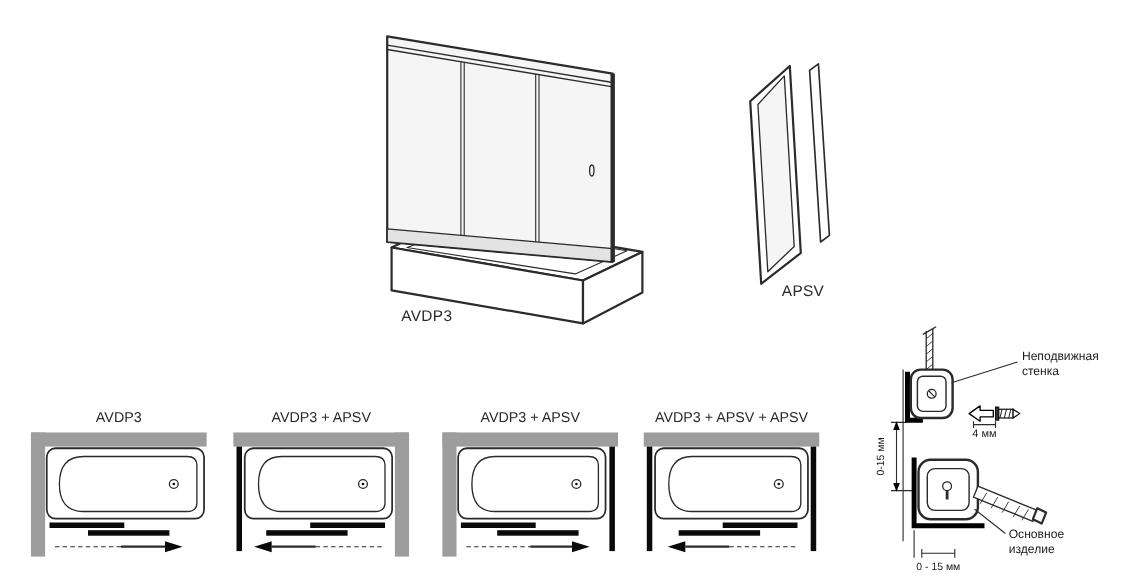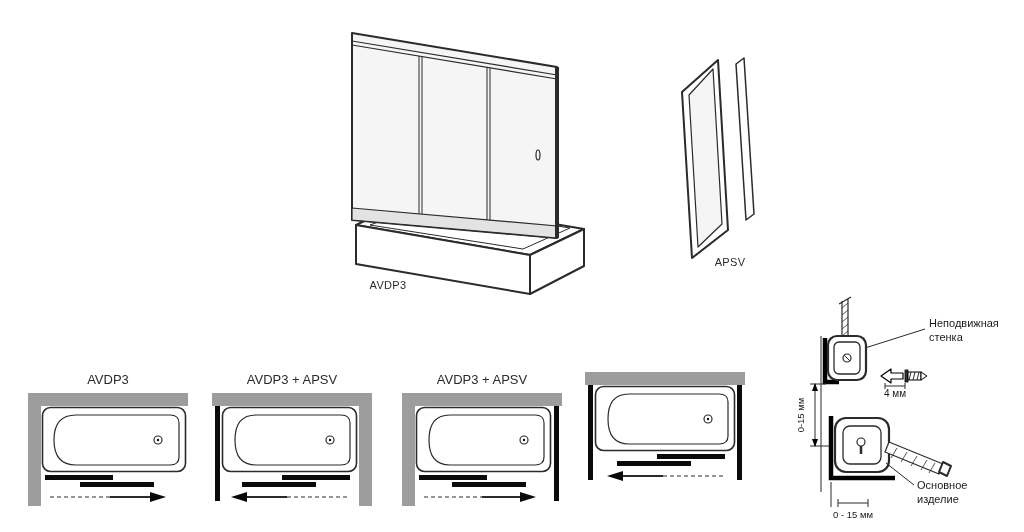--- a/index.html
+++ b/index.html
@@ -1,19 +1,19 @@
 <!DOCTYPE html>
 <html style="--wall-gray: #9d9d9d; --line: #2b2b2b; --panel-black: #0a0a0a; --glass: #f5f5f5;"><head>
 <meta charset="utf-8">
 <style>
   html,body{margin:0;padding:0;background:#fff;}
   body{font-family:"Liberation Sans",sans-serif;color:#222;}
   .page{position:relative;width:1024px;height:532px;background:#fff;overflow:hidden;}
   .abs{position:absolute;}
-  .drawing-label{position:absolute;font-size:11px;color:#2b2b2b;text-align:center;letter-spacing:.3px;}
+  .drawing-label{position:absolute;font-size:14px;color:#2b2b2b;text-align:center;letter-spacing:.3px;}
   figure.cfg{position:absolute;margin:0;width:160px;}
   .cfg-label{font-size:13px;color:#2b2b2b;text-align:center;height:16px;margin-bottom:5px;white-space:nowrap;}
   svg{display:block;}
   svg text{font-family:"Liberation Sans",sans-serif;fill:#1a1a1a;}
   .wall{fill:var(--wall-gray,#9d9d9d);}
   .blk{fill:var(--panel-black,#0a0a0a);}
   .ln{stroke:var(--line,#2b2b2b);}
   .glass{fill:var(--glass,#f5f5f5);}
 </style>
 </head>
@@ -115,20 +115,21 @@
       </g>
       <path d="M22,104 H80" fill="none" class="ln" stroke-width="1" stroke-dasharray="4 3"></path>
       <g>
         <path d="M80,104 H118" class="ln" stroke-width="2" fill="none"></path>
         <polygon points="118,99 134,104 118,109" class="blk"></polygon>
       </g>
     </svg>
   </figure>
 
   <figure class="cfg" style="left:585px;top:372px">
+    <figcaption class="cfg-label">AVDP3 + APSV + APSV</figcaption>
     <svg width="160" height="115" viewBox="0 0 160 115">
       <rect x="0" y="0" width="160" height="13" class="wall"></rect>
       <rect x="3" y="13" width="5" height="95" class="blk"></rect>
       <rect x="152" y="13" width="5" height="95" class="blk"></rect>
       <g>
         <rect x="10.5" y="14.5" width="139" height="64" rx="8" fill="#fff" class="ln" stroke-width="1.6"></rect>
         <path d="M44,22 L134,22 Q143,22 143,30 L143,64 Q143,72 134,72 L44,72 Q23,72 23,47 Q23,22 44,22 Z" fill="none" class="ln" stroke-width="1.2"></path>
         <circle cx="123" cy="47" r="4" fill="none" class="ln" stroke-width="1.2"></circle>
         <circle cx="123" cy="47" r="1.2" class="blk"></circle>
       </g>

